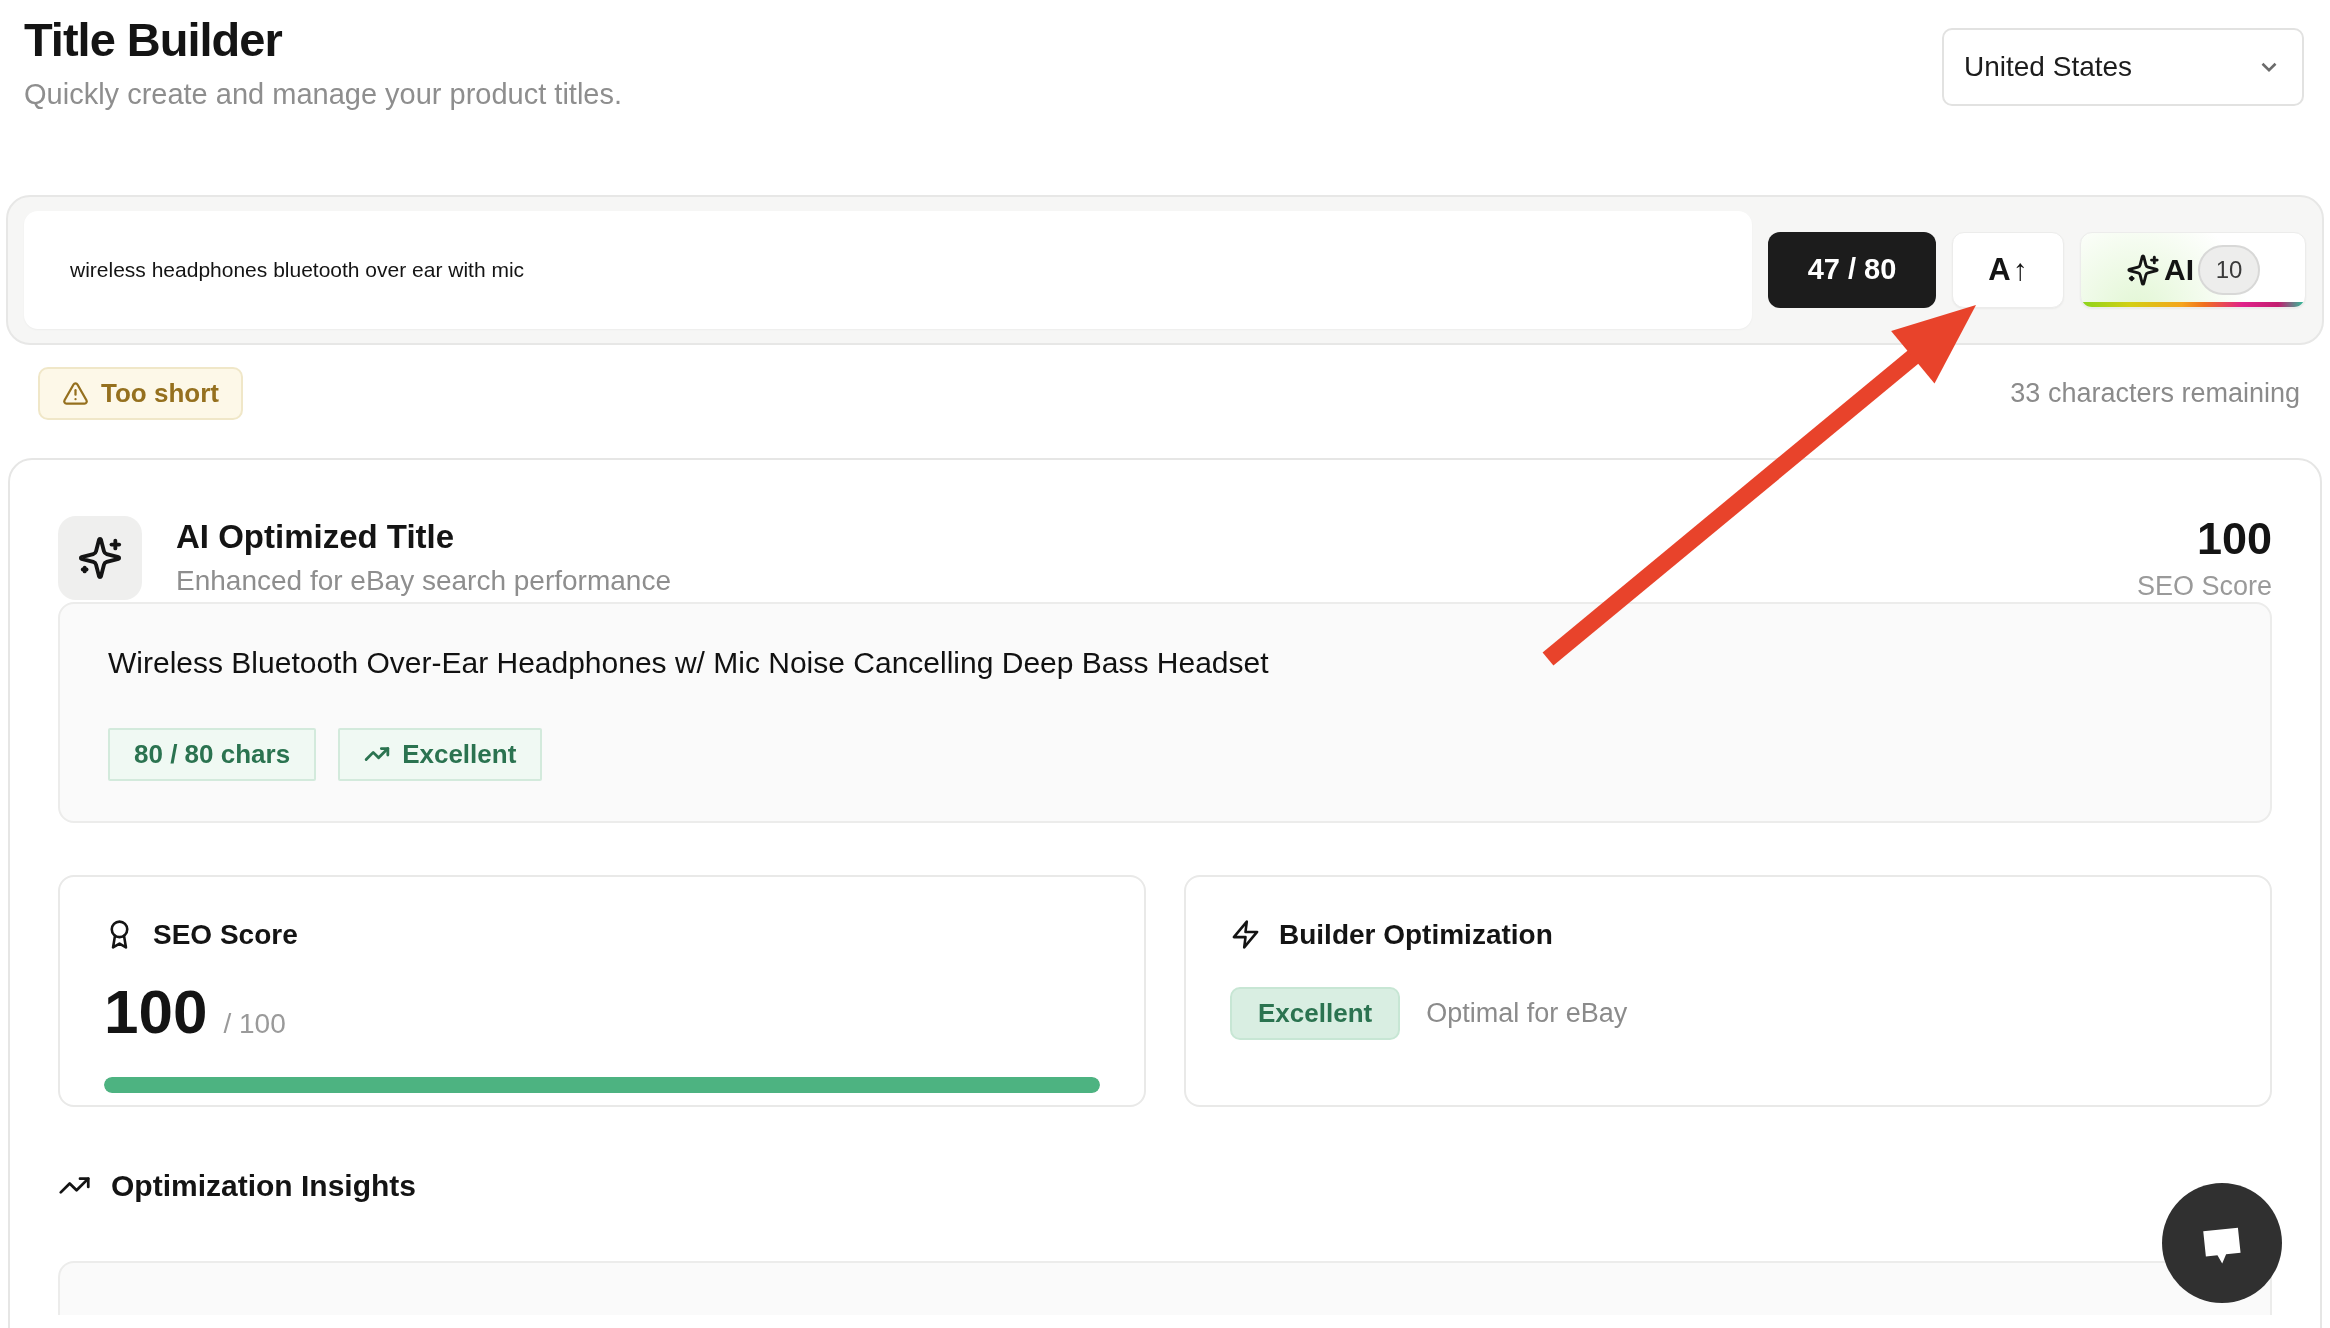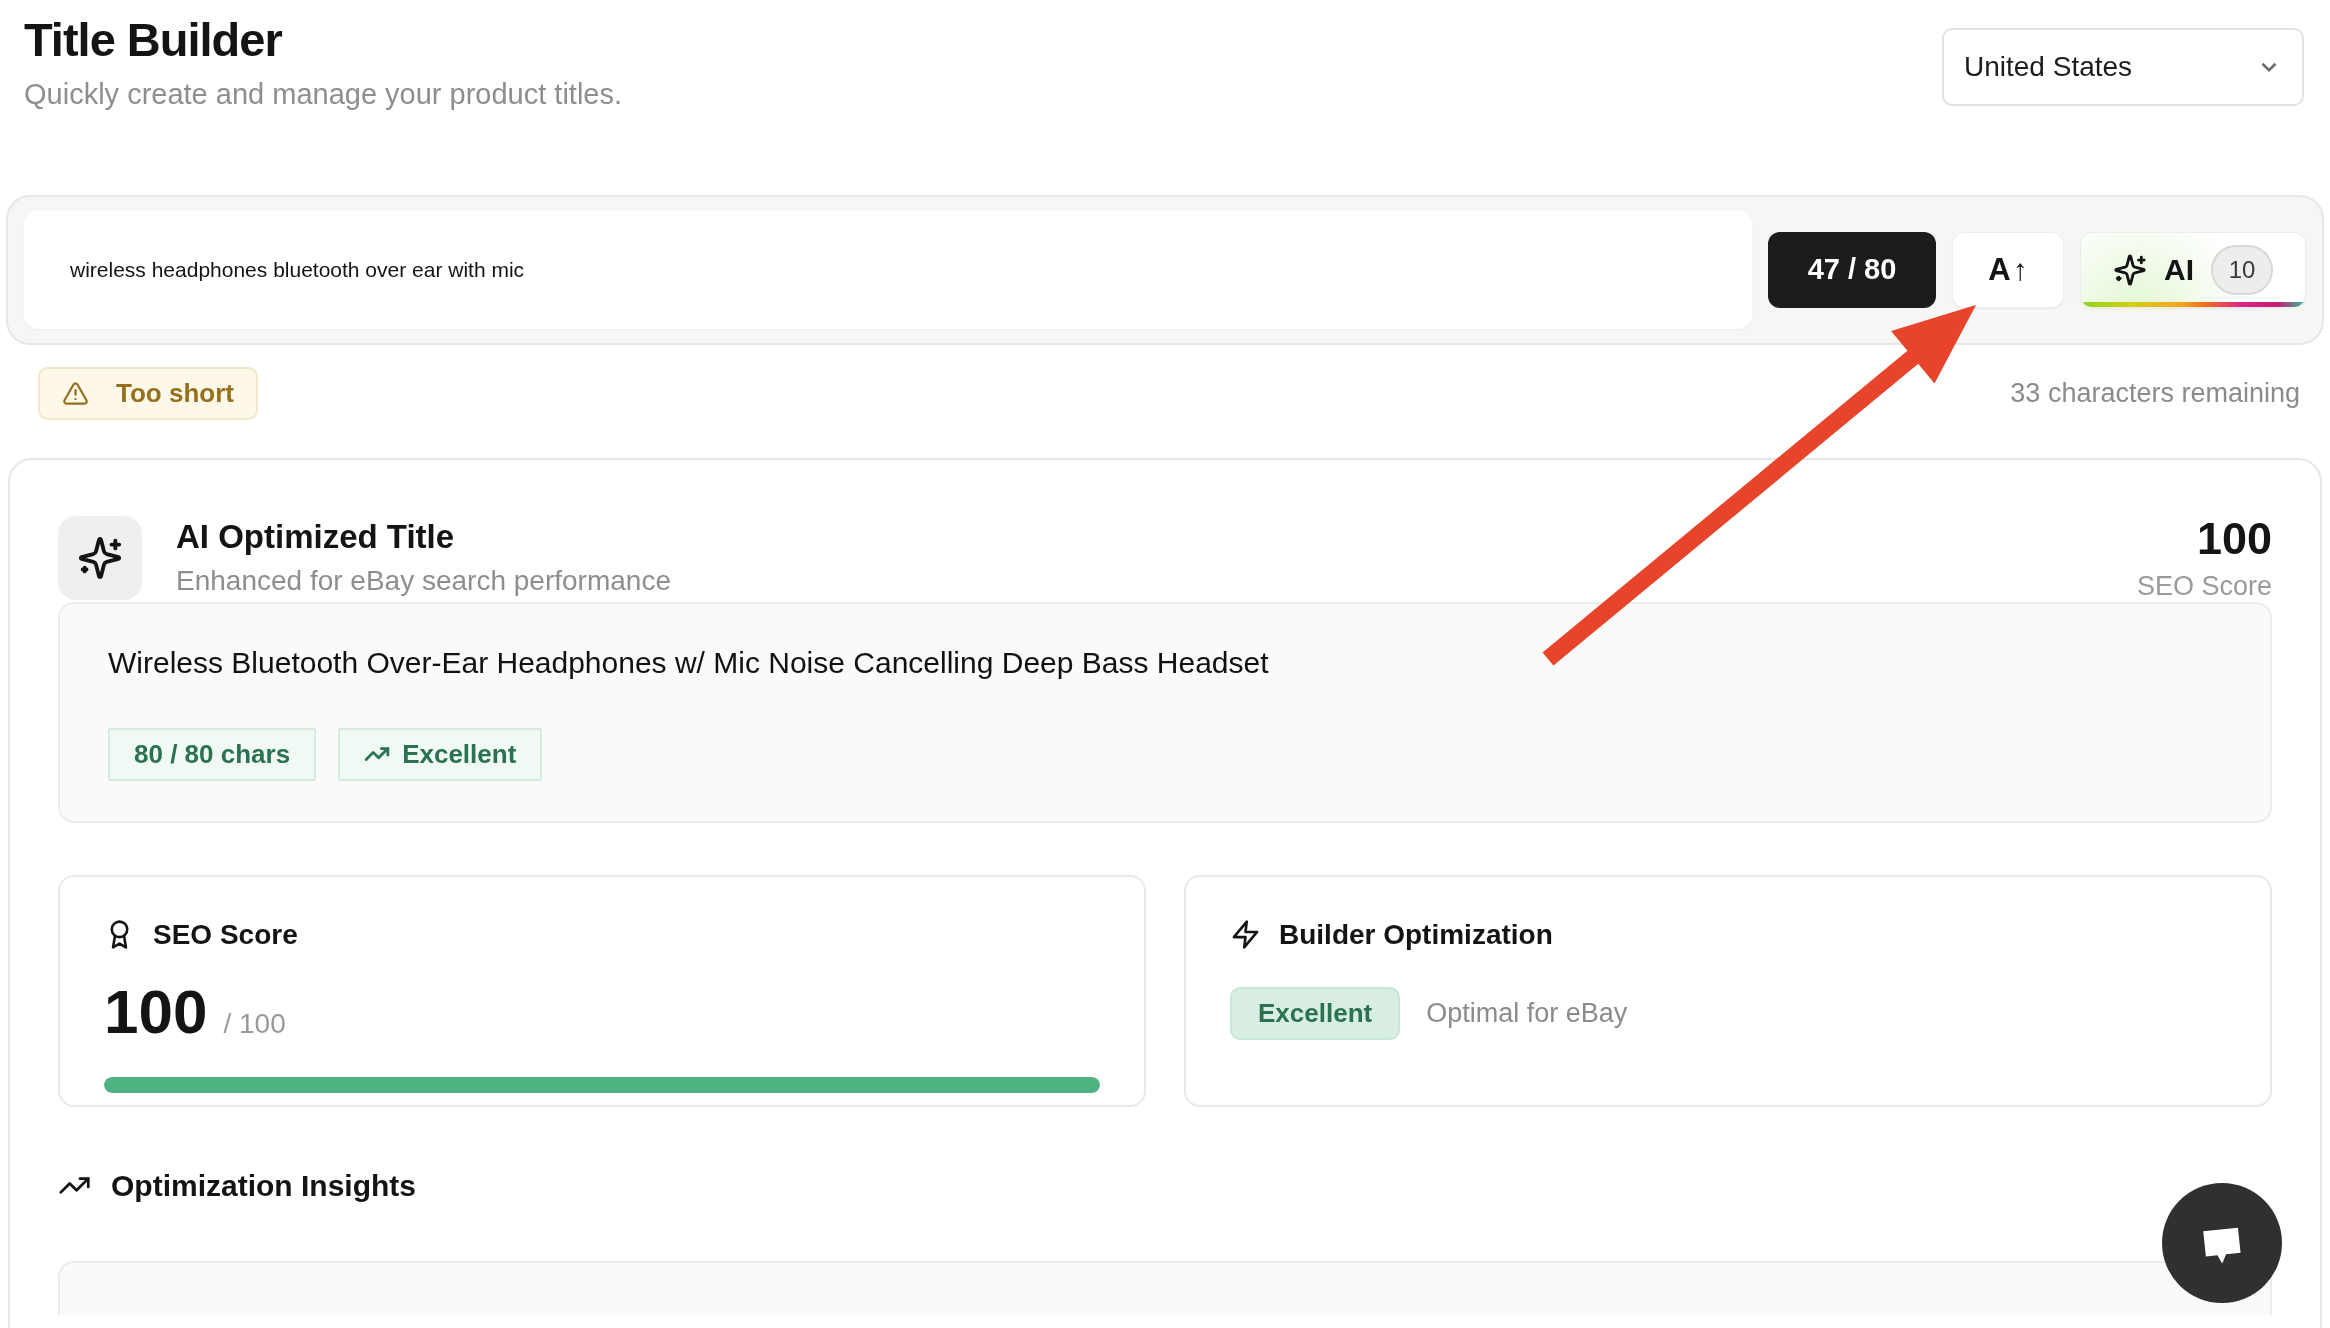--- a/index.html
+++ b/index.html
@@ -23,31 +23,31 @@
                  padding:0 46px; font-size:21px; color:#141414; font-family:"Liberation Sans",sans-serif;
                  box-shadow:0 1px 2px rgba(0,0,0,0.04); }
   .counter { width:168px; height:76px; background:#1c1c1c; color:#fff; border-radius:12px;
              display:flex; align-items:center; justify-content:center; font-size:29px; font-weight:600; }
   .case-btn { width:112px; height:76px; background:#fff; border:1px solid #ececeb; border-radius:12px;
               display:flex; align-items:center; justify-content:center; font-size:31px; font-weight:800;
               cursor:pointer; box-shadow:0 1px 2px rgba(0,0,0,0.05); }
   .case-btn .up { font-size:30px; font-weight:800; margin-left:2px; }
   .ai-btn { position:relative; width:226px; height:76px; border:1px solid #ececeb; border-radius:12px;
             background:radial-gradient(circle at 25% 110%, rgba(170,230,130,0.35), rgba(255,255,255,0) 60%), #fff;
-            display:flex; align-items:center; justify-content:center; gap:17px; cursor:pointer; overflow:hidden;
+            display:flex; align-items:center; justify-content:center; gap:4px; cursor:pointer; overflow:hidden;
             box-shadow:0 1px 2px rgba(0,0,0,0.05); }
   .ai-btn .grad { position:absolute; left:0; right:0; bottom:0; height:5px;
       background:linear-gradient(90deg,#8bd41c 0%,#d3cf13 22%,#f5a41c 45%,#f0701e 55%,#e0218a 72%,#c21d6f 88%,#28c79b 100%); }
   .ai-label { font-size:30px; font-weight:600; }
   .credits { width:62px; height:50px; border-radius:26px; background:#ededec; border:2px solid #d8d8d7;
              display:flex; align-items:center; justify-content:center; font-size:24px; color:#3a3a3a; }
 
   
   .status-row { margin:22px 30px 0 38px; display:flex; justify-content:space-between; align-items:center; }
-  .warn-badge { display:inline-flex; align-items:center; gap:27px; padding:9px 22px;
+  .warn-badge { display:inline-flex; align-items:center; gap:12px; padding:9px 22px;
                 background:#fdf8e8; border:2px solid #f0e7c8; border-radius:10px;
                 color:#95701e; font-size:26px; font-weight:700; }
   .remaining { font-size:27px; color:#8b8b8b; }
 
   
   .card { margin:38px 8px 0 8px; background:#fff; border:2px solid #e6e6e5; border-radius:24px;
           padding:56px 48px 0 48px; height:900px; }
   .card-hdr { display:flex; justify-content:space-between; align-items:flex-start; }
   .card-hdr-left { display:flex; align-items:center; gap:34px; }
   .icon-box { width:84px; height:84px; background:#efefee; border-radius:18px;

